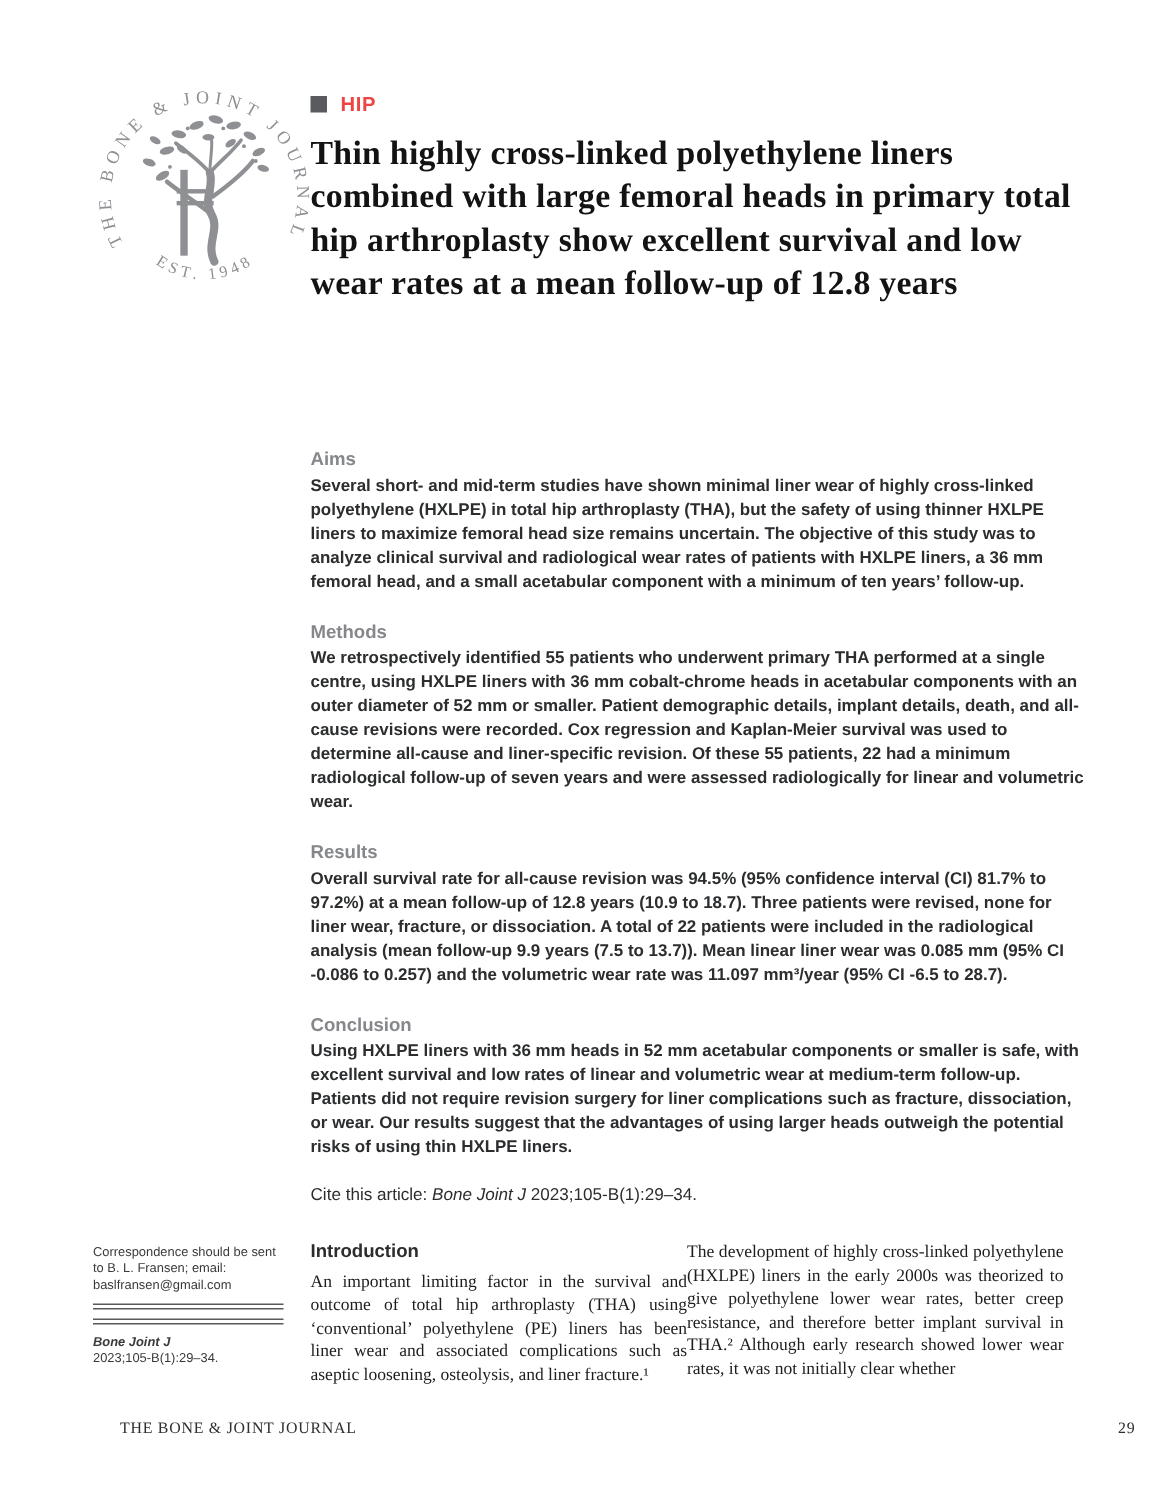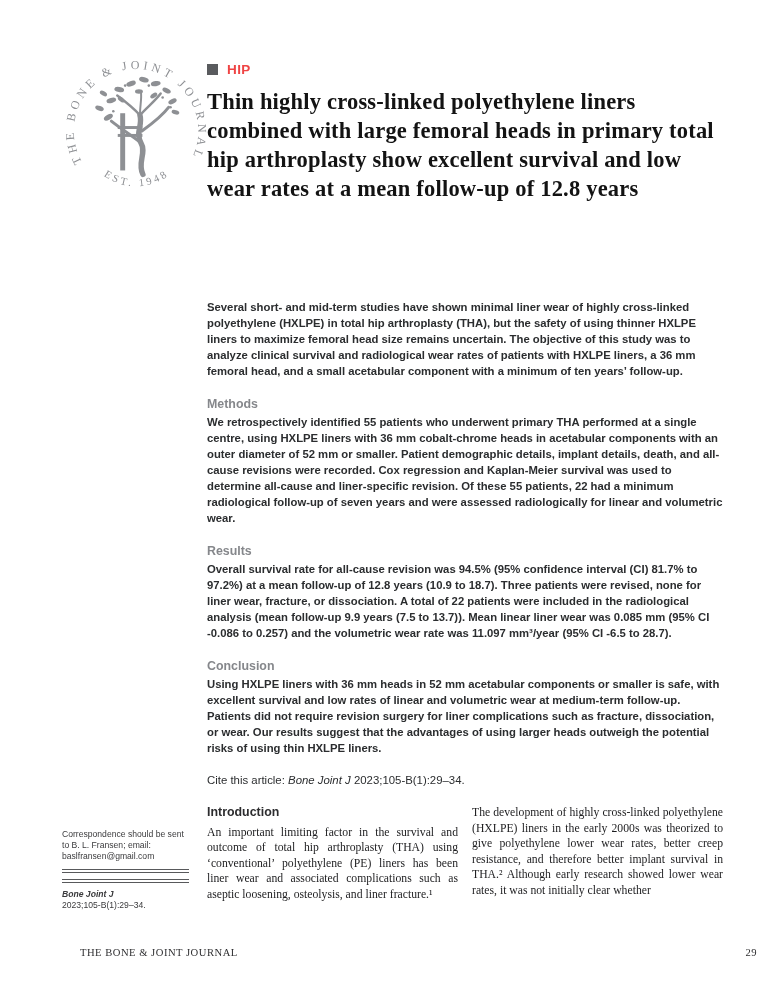--- a/index.html
+++ b/index.html
@@ -41,21 +41,21 @@
   
   .sidebar-notes { position:absolute; left:62px; top:829px; width:127px;
     font-family:"Liberation Sans", sans-serif; font-size:8.6px; line-height:11.2px;
     color:#3a3a3c; }
   .note-block { word-break:break-word; }
   .doi-block { word-break:break-all; }
   .rule-double { height:2px; border-top:1px solid #58595b; border-bottom:1px solid #58595b; margin:6px 0; }
   .bjj-ref-title { font-weight:bold; font-style:italic; }
 
   
-  .intro { position:absolute; left:207px; top:805px; width:517px; display:flex; gap:14px; }
+  .intro { position:absolute; left:207px; top:827px; width:517px; display:flex; }
   .intro-col { width:251px; font-size:11.7px; line-height:15.6px; text-align:justify;
     color:#1d1d1f; }
   .intro-heading { font-family:"Liberation Sans", sans-serif; font-weight:bold;
     font-size:12.4px; color:#2c2c2e; margin-bottom:4px; text-align:left; }
 
   
   .footer { position:absolute; left:80px; right:20px; top:947px; display:flex;
     justify-content:space-between; font-size:10.6px; color:#2f2f31; letter-spacing:.5px; }
 </style>
 </head>
@@ -115,20 +115,21 @@
   <div class="main-top">
     <div class="hip-row">
       <span class="hip-square"></span>
       <span>HIP</span>
     </div>
     <div class="page-title">Thin highly cross-linked polyethylene liners combined with large femoral heads in primary total hip arthroplasty show excellent survival and low wear rates at a mean follow-up of 12.8 years</div>
   </div>
 
   <div class="abstract">
     <div class="abs-section">
+      <div class="abs-heading">Aims</div>
       <div class="abs-text">Several short- and mid-term studies have shown minimal liner wear of highly cross-linked polyethylene (HXLPE) in total hip arthroplasty (THA), but the safety of using thinner HXLPE liners to maximize femoral head size remains uncertain. The objective of this study was to analyze clinical survival and radiological wear rates of patients with HXLPE liners, a 36 mm femoral head, and a small acetabular component with a minimum of ten years’ follow-up.</div>
     </div>
     <div class="abs-section">
       <div class="abs-heading">Methods</div>
       <div class="abs-text">We retrospectively identified 55 patients who underwent primary THA performed at a single centre, using HXLPE liners with 36 mm cobalt-chrome heads in acetabular components with an outer diameter of 52 mm or smaller. Patient demographic details, implant details, death, and all-cause revisions were recorded. Cox regression and Kaplan-Meier survival was used to determine all-cause and liner-specific revision. Of these 55 patients, 22 had a minimum radiological follow-up of seven years and were assessed radiologically for linear and volumetric wear.</div>
     </div>
     <div class="abs-section">
       <div class="abs-heading">Results</div>
       <div class="abs-text">Overall survival rate for all-cause revision was 94.5% (95% confidence interval (CI) 81.7% to 97.2%) at a mean follow-up of 12.8 years (10.9 to 18.7). Three patients were revised, none for liner wear, fracture, or dissociation. A total of 22 patients were included in the radiological analysis (mean follow-up 9.9 years (7.5 to 13.7)). Mean linear liner wear was 0.085 mm (95% CI -0.086 to 0.257) and the volumetric wear rate was 11.097 mm³/year (95% CI -6.5 to 28.7).</div>
     </div>

